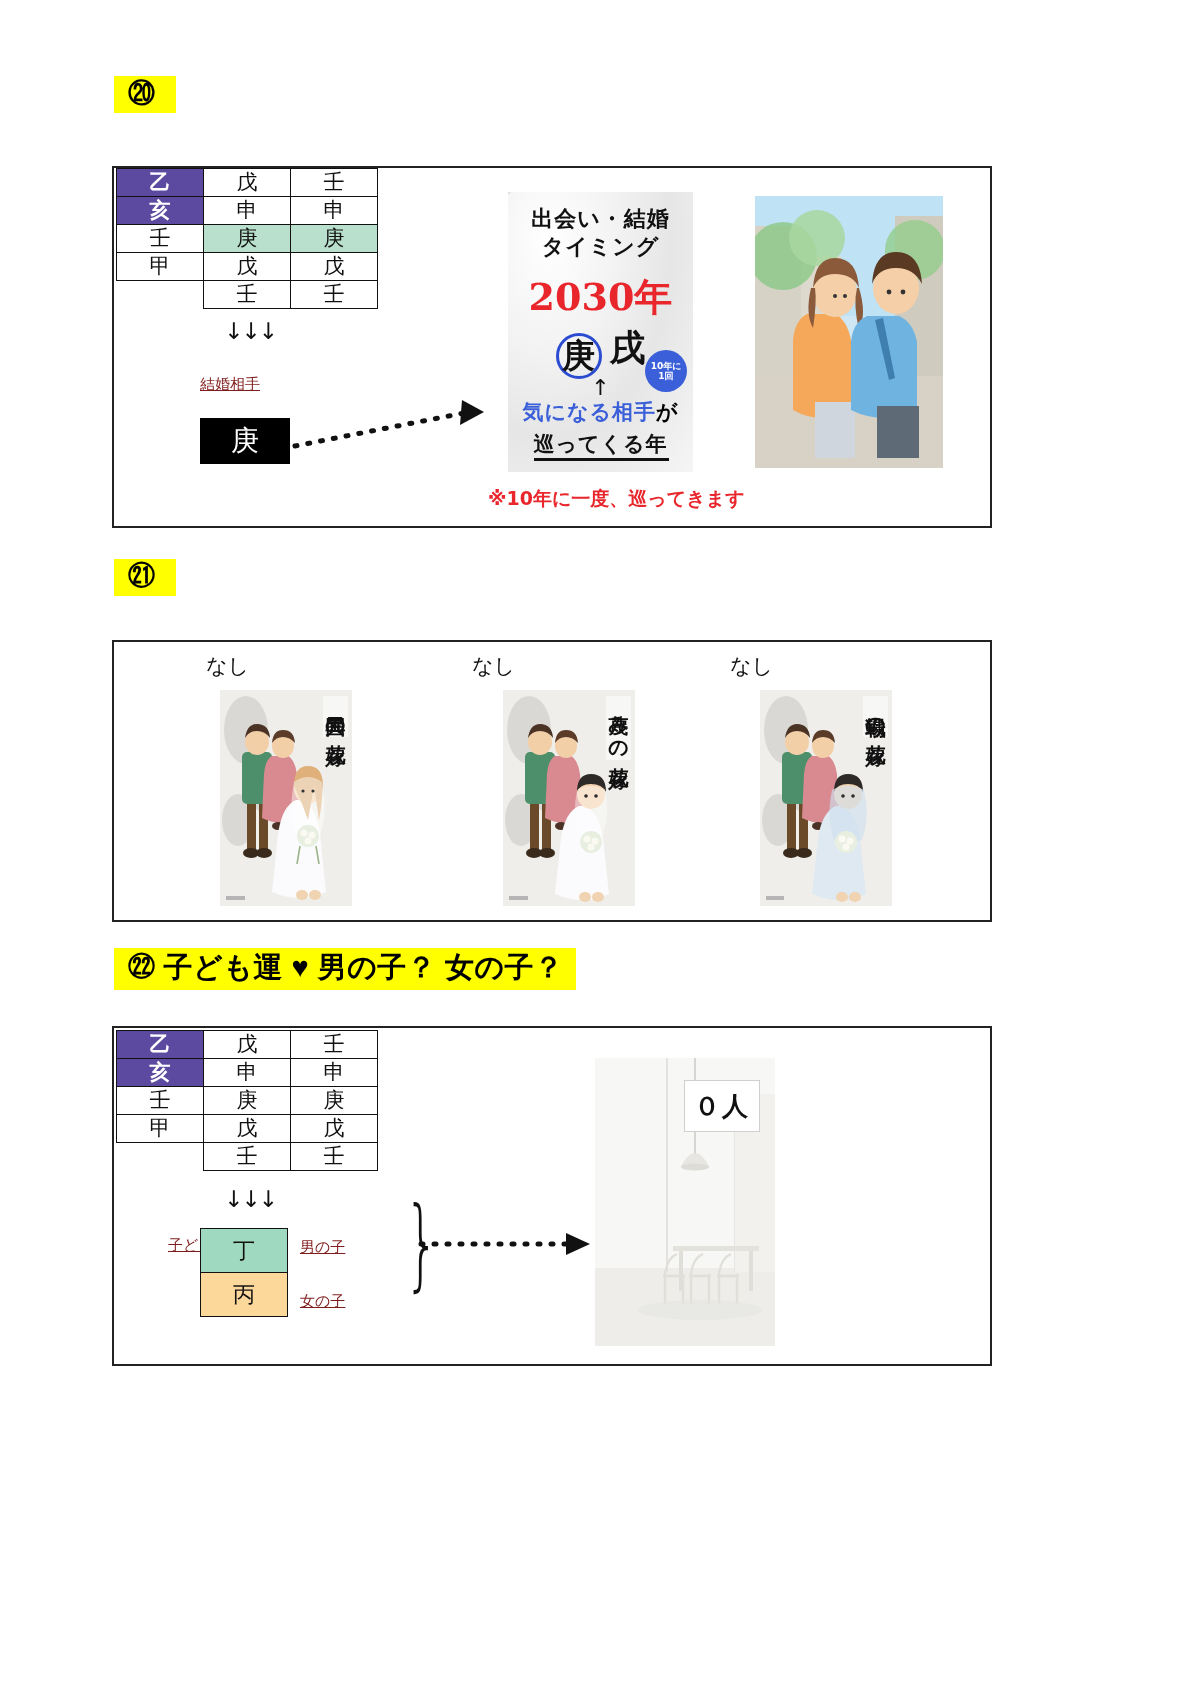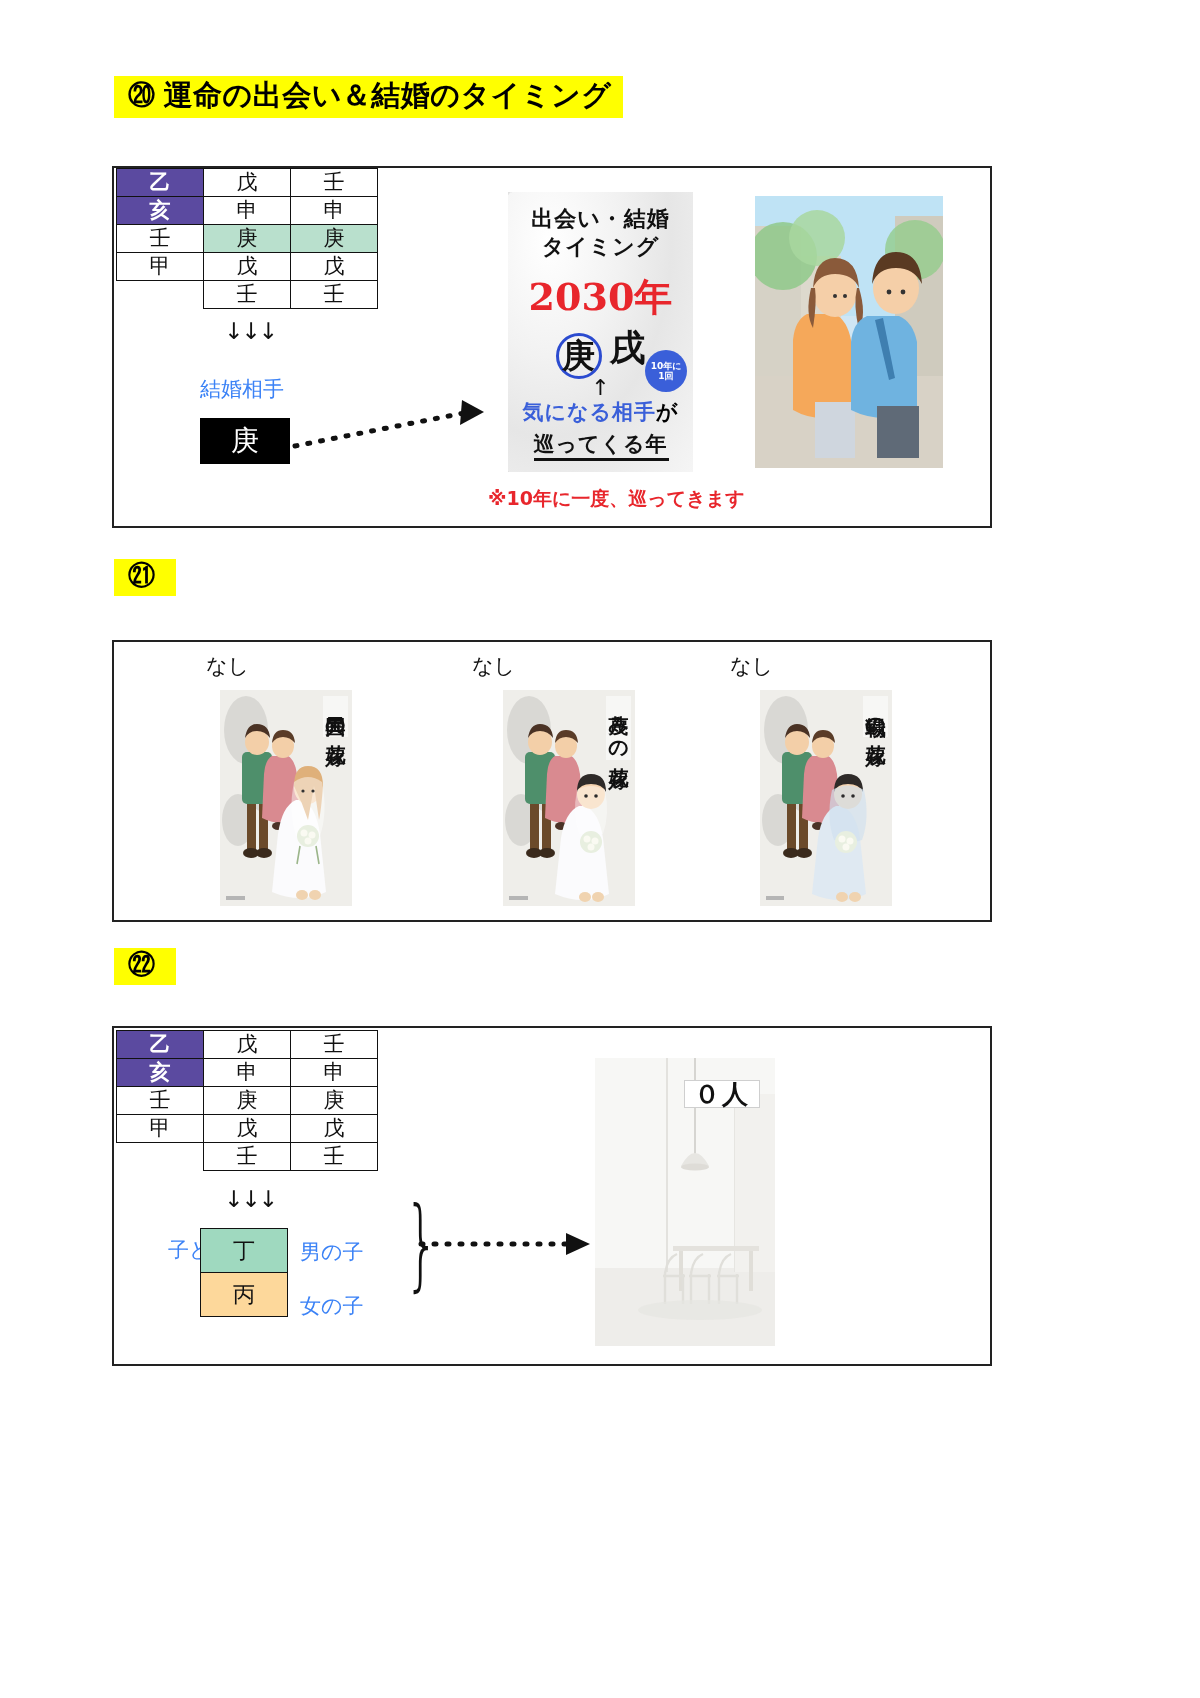--- a/index.html
+++ b/index.html
@@ -56,24 +56,25 @@
   
   .arrows-down {
     position: absolute;
     font-size: 23px;
     letter-spacing: -2px;
     color: #111;
     font-family: "DejaVu Sans", sans-serif;
   }
   .plain-label {
     position: absolute;
-    font-size: 21px;
-    color: #3b82f6;
+    font-size: 15px;
+    color: #7f1d1d;
     font-family: "DejaVu Sans", sans-serif;
     white-space: nowrap;
+    text-decoration: underline;
   }
   .black-box {
     position: absolute;
     background: #000;
     color: #fff;
     display: flex;
     align-items: center;
     justify-content: center;
     font-size: 28px;
     font-family: "DejaVu Sans", sans-serif;
@@ -234,21 +235,20 @@
     font-size:26px; font-weight:bold; color:#111;
     font-family:"DejaVu Serif",serif;
     letter-spacing:2px;
   }
 </style>
 </head>
 <body>
 
 <div class="sec-header" style="left:114px; top:76px;">
   <span class="sec-num">⑳</span>
-  <span class="sec-title">運命の出会い＆結婚のタイミング</span>
 </div>
 
 <div class="panel" style="left:112px; top:166px; width:880px; height:362px;"></div>
 
 <table class="pillars" style="left:116px; top:168px;">
   <tbody>
       <tr>
     <td class="hdr">乙</td>
     <td>戊</td>
     <td>壬</td>
@@ -485,20 +485,23 @@
       <ellipse cx="82" cy="207" rx="6" ry="5" fill="#f0d3b0"></ellipse>
       <ellipse cx="95" cy="207" rx="6" ry="5" fill="#f0d3b0"></ellipse>
     </g>
   </svg>
   <div class="bride-title" style="right:4px; top:6px; font-size:20px;">戦場の花嫁</div>
   <div class="bride-tag" style="left:6px; bottom:6px; font-size:16px; writing-mode:vertical-rl;">壬午己亥</div>
 </div>
 
 <div class="sec-header" style="left:114px; top:948px;">
   <span class="sec-num">㉒</span>
+  <span class="sec-title">
+    <span>子ども運 ♥ 男の子？ 女の子？</span>
+  </span>
 </div>
 
 <div class="panel" style="left:112px; top:1026px; width:880px; height:340px;"></div>
 
 <table class="pillars" style="left:116px; top:1030px;">
   <tbody>
       <tr>
     <td class="hdr">乙</td>
     <td>戊</td>
     <td>壬</td>
@@ -572,13 +575,13 @@
     <g stroke="#e0dfda" stroke-width="2.4" fill="none">
       <path d="M82 196 q-10 4 -12 20 M70 216 l0 30 M88 216 l0 30 M68 218 l22 0"></path>
       <path d="M108 196 q-10 4 -12 20 M96 216 l0 30 M114 216 l0 30 M94 218 l22 0"></path>
       <path d="M136 196 q-10 4 -12 20 M124 216 l0 30 M142 216 l0 30 M122 218 l22 0"></path>
     </g>
 
     <ellipse cx="105" cy="252" rx="62" ry="10" fill="#e6e5e1" opacity="0.7"></ellipse>
   </svg>
 </div>
 
-<div class="count-badge" style="left:684px; top:1080px; width:76px; height:28px;">０人</div>
+<div class="count-badge" style="left:684px; top:1080px; width:76px; height:52px;">０人</div>
 
 </body></html>

